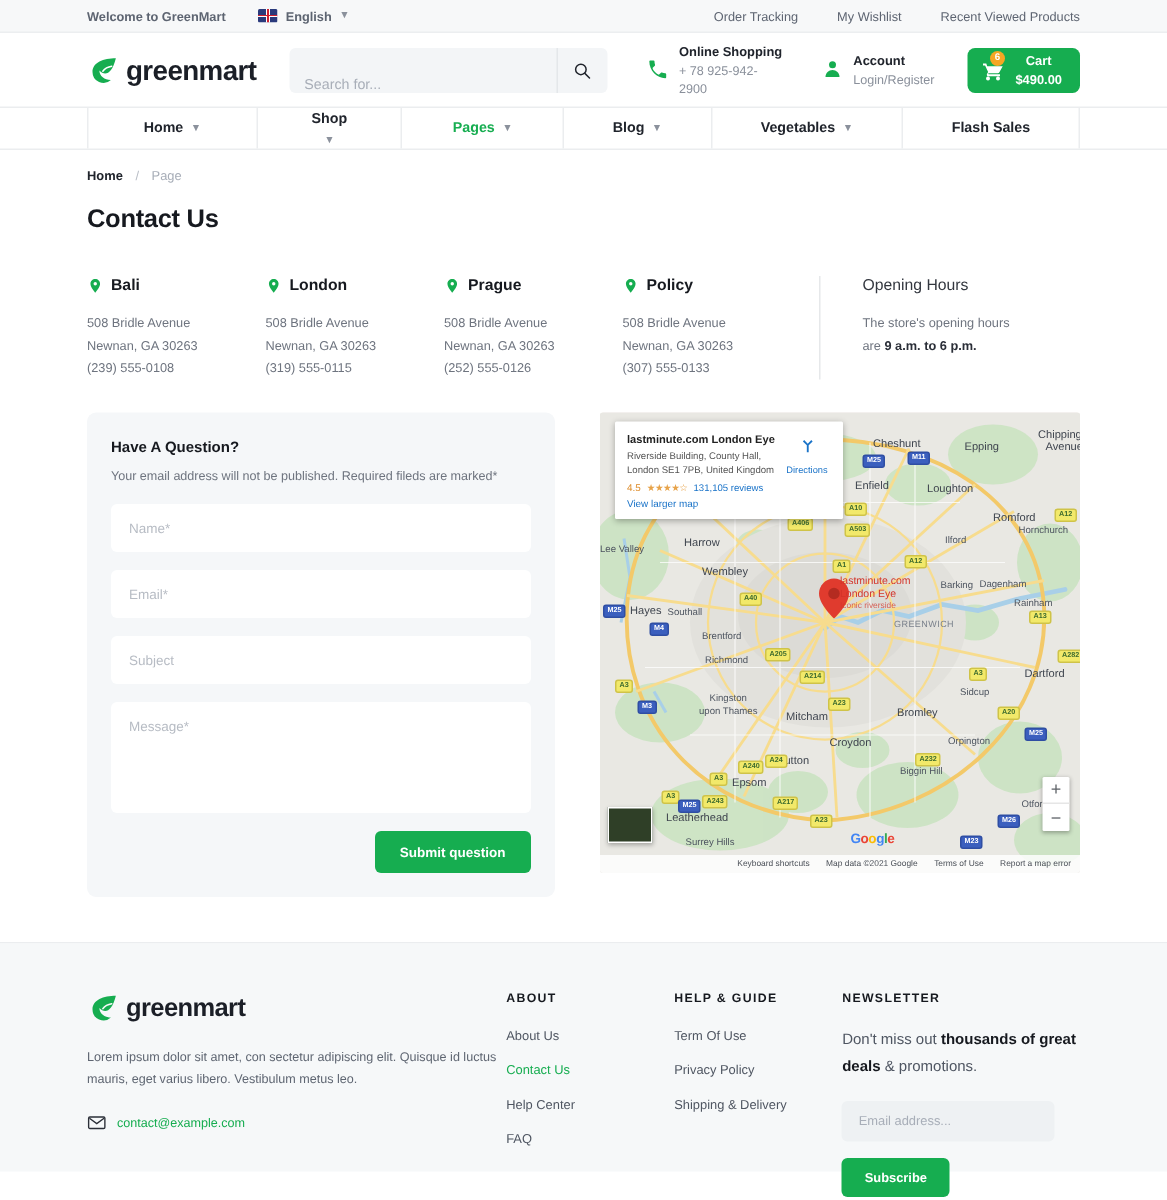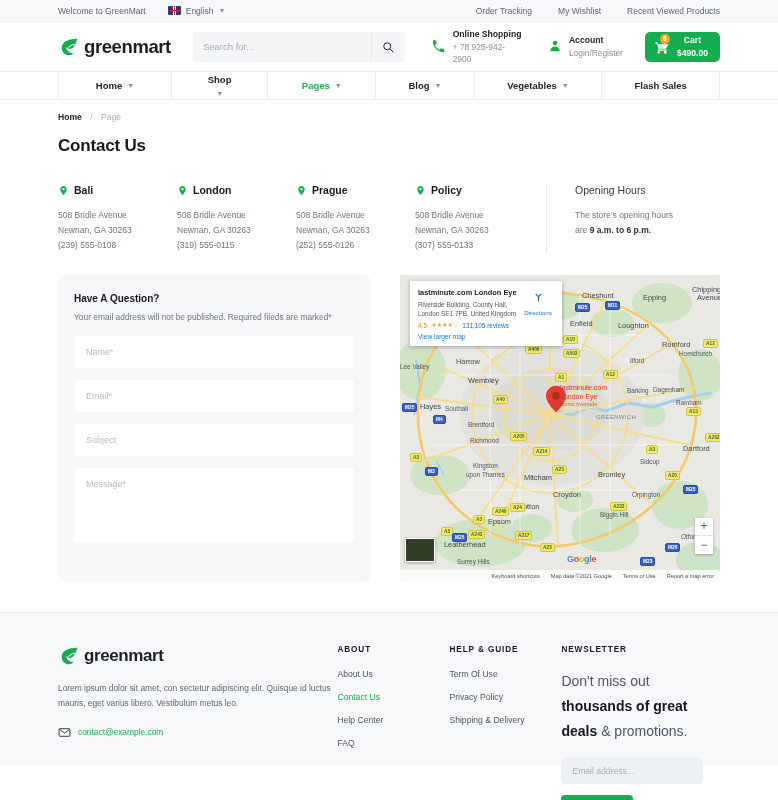--- a/index.html
+++ b/index.html
@@ -12,21 +12,21 @@
   }
   .page { width: 778px; height: 800px; position: relative; }
 
   
   .topbar {
     height: 22px; background: #f7f8f9;
     display: flex; align-items: center;
     padding: 0 58px; font-size: 8.5px; color: #5d6471;
     border-bottom: 1px solid #eceef0;
   }
-  .topbar-left { display: flex; align-items: center; gap: 22px; }
+  .topbar-left { display: flex; align-items: center; gap: 22px; font-weight: bold; }
   .topbar-right { margin-left: auto; display: flex; align-items: center; gap: 26px; }
   .topbar a { color: #5d6471; text-decoration: none; }
   .lang { display: flex; align-items: center; gap: 5px; }
   .flag {
     width: 13px; height: 9px; border-radius: 1px;
     background:
       linear-gradient(to bottom, transparent 41%, #fff 41%, #fff 59%, transparent 59%),
       linear-gradient(to right, transparent 41%, #fff 41%, #fff 59%, transparent 59%),
       #2a3a7c;
     position: relative; overflow: hidden; flex: none;
@@ -44,21 +44,21 @@
     height: 49px; background: #fff;
     display: flex; align-items: center; padding: 0 58px;
   }
   .logo { display: flex; align-items: center; gap: 4px; }
   .logo-mark { width: 22px; height: 22px; flex: none; }
   .logo-text { font-size: 18.5px; font-weight: 700; letter-spacing: -0.4px; color: #1b1f27; }
 
   .search {
     width: 216px; height: 30px; margin-left: 22px;
     background: #f3f5f7; border-radius: 4px;
-    display: flex; align-items: center;
+    display: flex; align-items: flex-end;
   }
   .search input {
     flex: 1; border: none; outline: none; background: transparent;
     font-family: inherit; font-size: 9.5px; color: #4b515c;
     padding: 0 10px;
   }
   .search input::placeholder { color: #a8aeb8; }
   .search-btn {
     width: 34px; height: 30px; border: none; background: transparent;
     border-left: 1px solid #e4e7ea; cursor: pointer;
@@ -239,21 +239,21 @@
   .fcol.news { width: 160px; }
   .fhead {
     font-size: 8.2px; font-weight: 700; color: #16191f;
     letter-spacing: .9px; margin-bottom: 15px;
   }
   .flink {
     display: block; font-size: 8.6px; color: #4f5662;
     text-decoration: none; margin-bottom: 13px;
   }
   .flink.active { color: #16ad50; }
-  .ndesc { font-size: 14px; color: #4f5662; line-height: 1.8; margin-bottom: 13px; }
+  .ndesc { font-size: 10px; color: #4f5662; line-height: 1.8; margin-bottom: 13px; }
   .ndesc b { color: #16191f; font-weight: 700; }
   .nfield {
     width: 142px; height: 27px; background: #eef1f3; border: none;
     border-radius: 4px; padding: 0 11px; font-family: inherit;
     font-size: 8.6px; color: #4b515c; outline: none; margin-bottom: 11px; display: block;
   }
   .nfield::placeholder { color: #a8aeb8; }
   .nbtn {
     background: #16ad50; color: #fff; border: none; border-radius: 4px;
     font-family: inherit; font-size: 8.6px; font-weight: 700;
@@ -436,20 +436,23 @@
 
   <div class="contact">
 
     <div class="form-card">
       <div class="form-title">Have A Question?</div>
       <div class="form-sub">Your email address will not be published. Required fileds are marked*</div>
       <input class="fld" type="text" value="" placeholder="Name*" style="">
       <input class="fld" type="text" value="" placeholder="Email*" style="">
       <input class="fld" type="text" value="" placeholder="Subject" style="">
       <textarea class="fld" placeholder="Message*" style=""></textarea>
+      <div class="submit-row">
+        <button class="submit-btn">Submit question</button>
+      </div>
     </div>
 
     <div class="map">
 
       <svg class="map-bg" viewBox="0 0 320 307" preserveAspectRatio="none">
         <rect width="320" height="307" fill="#e9e8e3"></rect>
 
         <g fill="#c9e3c0" opacity=".85">
           <ellipse cx="20" cy="95" rx="26" ry="30"></ellipse>
             <ellipse cx="150" cy="30" rx="34" ry="16"></ellipse>

